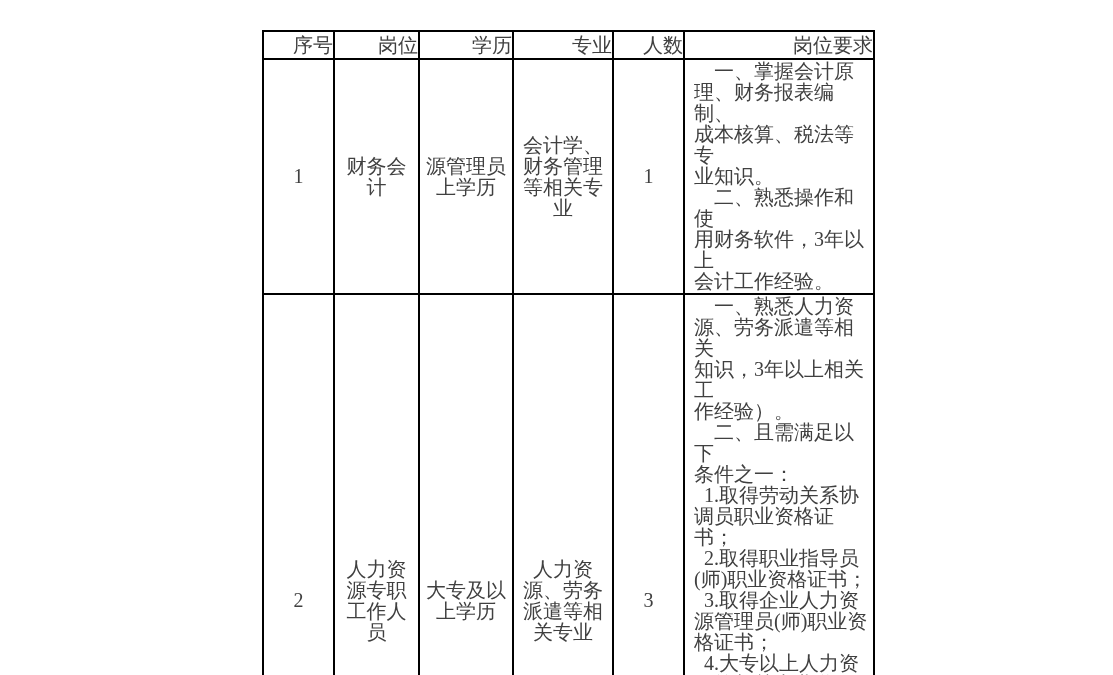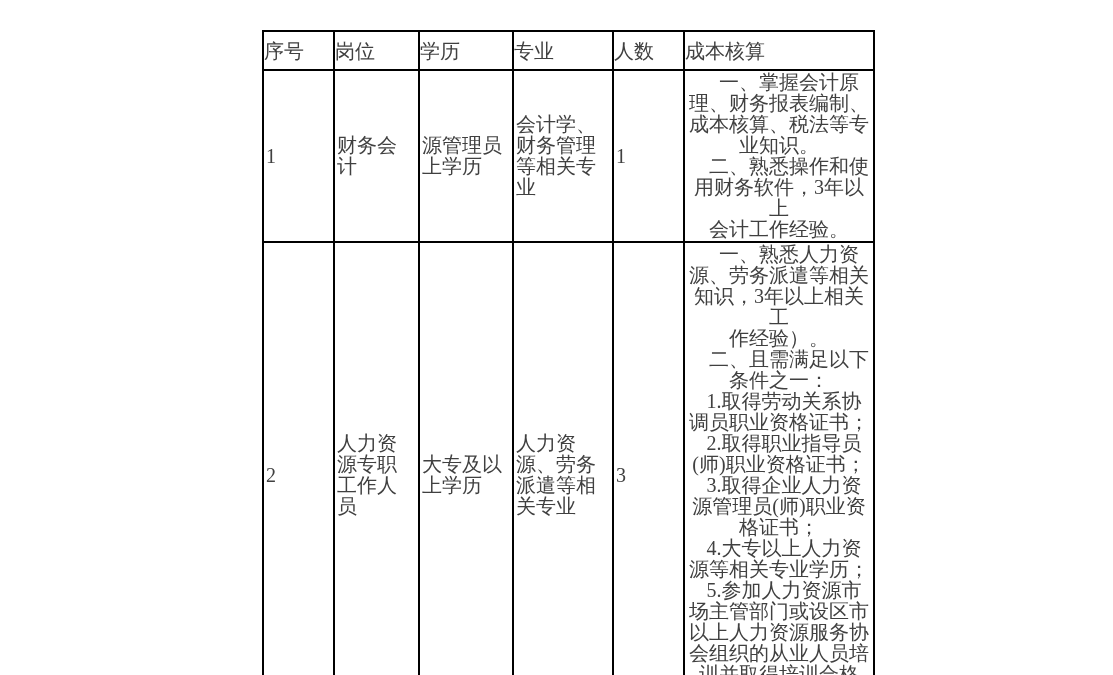--- a/index.html
+++ b/index.html
@@ -22,39 +22,40 @@
     color: #404040;
     font-size: 20px;
   }
   table.job-table th,
   table.job-table td {
     border: 2px solid #000000;
     overflow: hidden;
   }
   table.job-table th {
     font-weight: normal;
-    text-align: left;
+    text-align: right;
     vertical-align: middle;
-    height: 39px;
+    height: 28px;
     line-height: 22px;
   }
   tr.row-1 { height: 151px; }
   tr.row-2 { height: 442px; }
   td.cell-center {
+    text-align: center;
     vertical-align: middle;
     white-space: pre-line;
     line-height: 21px;
     padding: 0 2px;
   }
   td.cell-req {
-    text-align: center;
+    text-align: left;
     vertical-align: middle;
     white-space: pre-wrap;
     line-height: 21px;
-    padding: 1px 3px 1px 3px;
+    padding: 1px 3px 1px 9px;
   }
 </style>
 </head>
 <body>
 
 <div class="page">
   <table class="job-table">
     <colgroup>
       <col style="width:71px">
       <col style="width:85px">
@@ -63,21 +64,21 @@
       <col style="width:71px">
       <col style="width:190px">
     </colgroup>
     <thead>
       <tr>
         <th>序号</th>
         <th>岗位</th>
         <th>学历</th>
         <th>专业</th>
         <th>人数</th>
-        <th>成本核算</th>
+        <th>岗位要求</th>
       </tr>
     </thead>
     <tbody>
       <tr class="row-1">
         <td class="cell-center">1</td>
         <td class="cell-center">财务会
 计</td>
         <td class="cell-center">源管理员
 上学历</td>
         <td class="cell-center">会计学、

